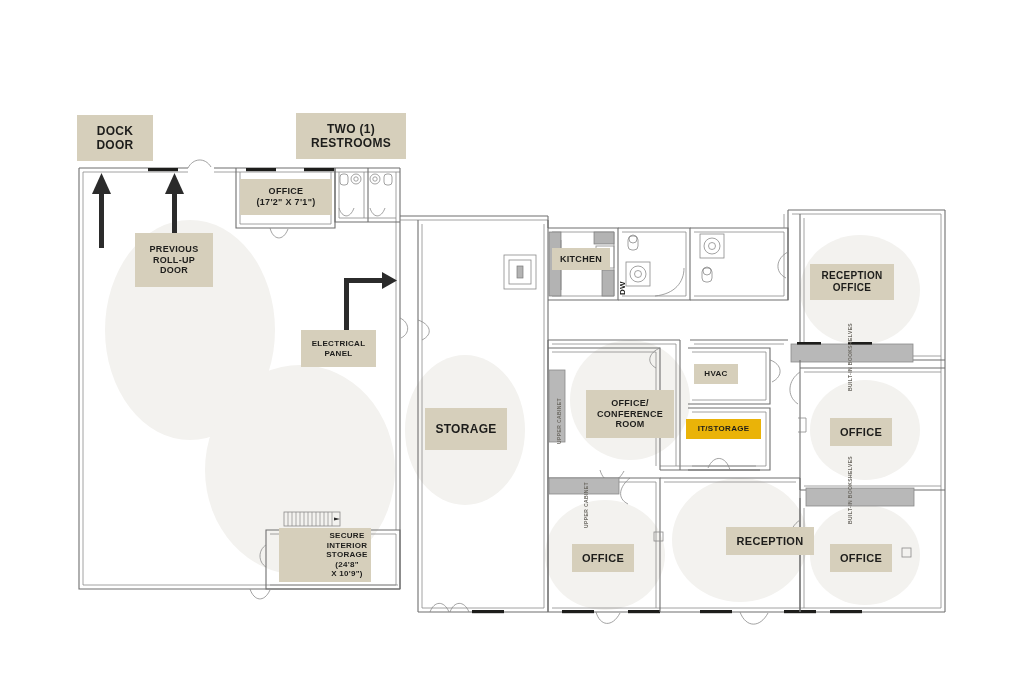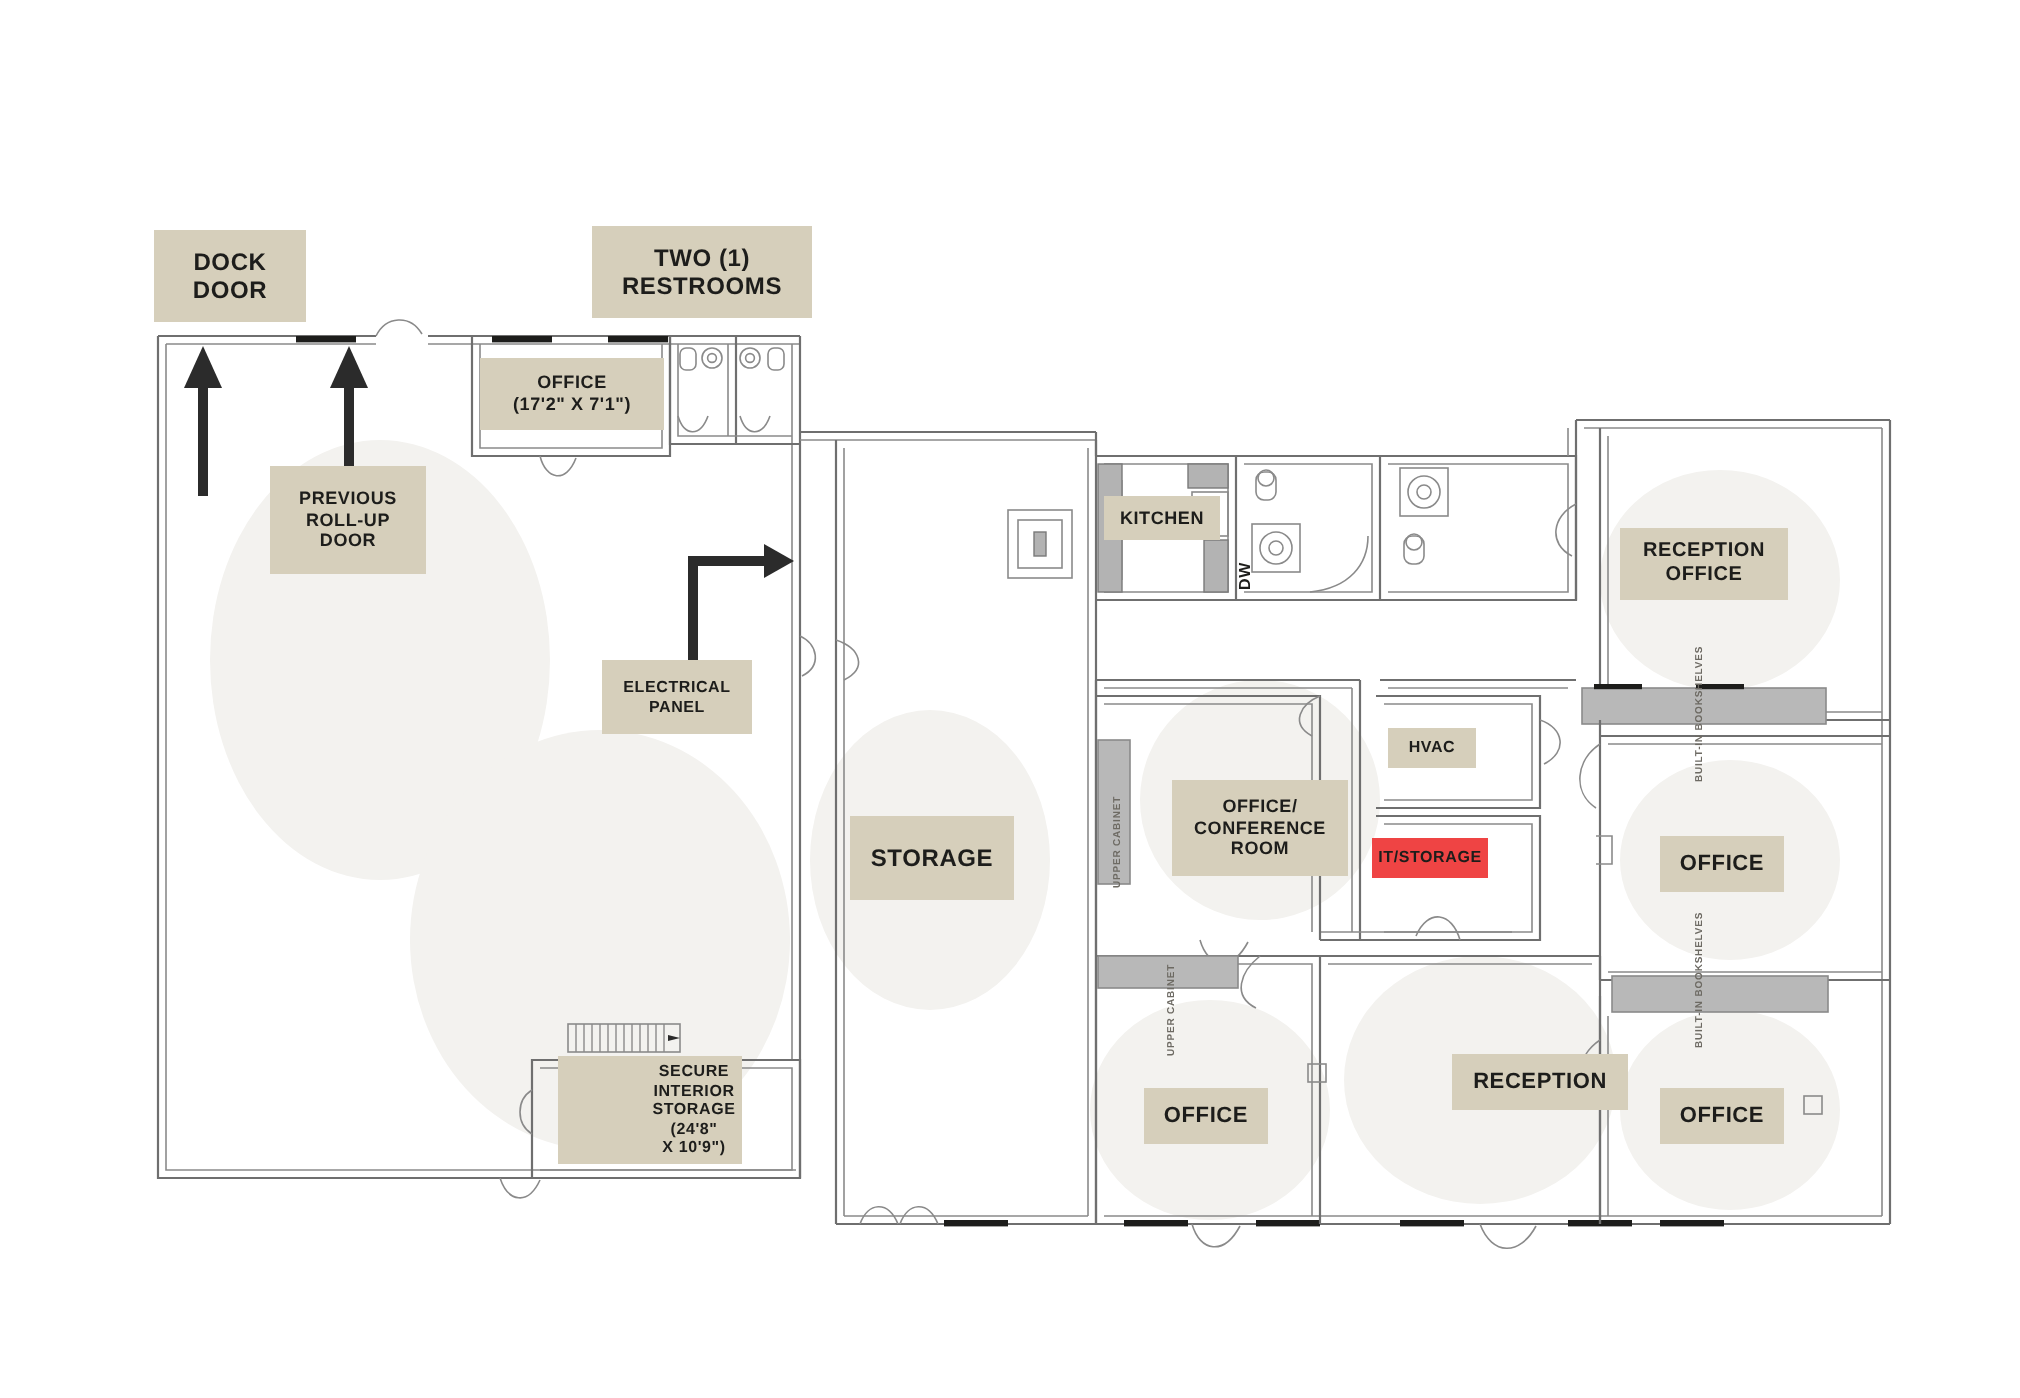--- a/index.html
+++ b/index.html
@@ -361,21 +361,21 @@
 STORAGE (24'8"
 X 10'9")</div>
   <div class="label" style="left: 425px; top: 408px; width: 82px; height: 42px; font-size: 12px; background: rgb(214, 207, 187); color: rgb(29, 29, 27);">STORAGE</div>
   <div class="label" style="left: 552px; top: 248px; width: 58px; height: 22px; font-size: 9px; background: rgb(214, 207, 187); color: rgb(29, 29, 27);">KITCHEN</div>
   <div class="label" style="left: 810px; top: 264px; width: 84px; height: 36px; font-size: 10px; background: rgb(214, 207, 187); color: rgb(29, 29, 27);">RECEPTION
 OFFICE</div>
   <div class="label" style="left: 586px; top: 390px; width: 88px; height: 48px; font-size: 9px; background: rgb(214, 207, 187); color: rgb(29, 29, 27);">OFFICE/
 CONFERENCE
 ROOM</div>
   <div class="label" style="left: 694px; top: 364px; width: 44px; height: 20px; font-size: 8px; background: rgb(214, 207, 187); color: rgb(29, 29, 27);">HVAC</div>
-  <div class="label" style="left: 686px; top: 419px; width: 58px; height: 20px; font-size: 8px; background: #ef4444; color: rgb(29, 29, 27);">IT/STORAGE</div>
+  <div class="label" style="left: 686px; top: 419px; width: 75px; height: 20px; font-size: 8px; background: #eab308; color: rgb(29, 29, 27);">IT/STORAGE</div>
   <div class="label" style="left: 830px; top: 418px; width: 62px; height: 28px; font-size: 11px; background: rgb(214, 207, 187); color: rgb(29, 29, 27);">OFFICE</div>
   <div class="label" style="left: 726px; top: 527px; width: 88px; height: 28px; font-size: 11px; background: rgb(214, 207, 187); color: rgb(29, 29, 27);">RECEPTION</div>
   <div class="label" style="left: 572px; top: 544px; width: 62px; height: 28px; font-size: 11px; background: rgb(214, 207, 187); color: rgb(29, 29, 27);">OFFICE</div>
   <div class="label" style="left: 830px; top: 544px; width: 62px; height: 28px; font-size: 11px; background: rgb(214, 207, 187); color: rgb(29, 29, 27);">OFFICE</div>
 
   <div class="vlabel" style="left: 847px; top: 391px; transform: rotate(-90deg);">BUILT-IN BOOKSHELVES</div>
   <div class="vlabel" style="left: 847px; top: 524px; transform: rotate(-90deg);">BUILT-IN BOOKSHELVES</div>
   <div class="vlabel" style="left: 556px; top: 444px; transform: rotate(-90deg);">UPPER CABINET</div>
   <div class="vlabel" style="left: 583px; top: 528px; transform: rotate(-90deg);">UPPER CABINET</div>
   <div class="dwlabel" style="left: 618px; top: 295px; transform: rotate(-90deg);">DW</div>

